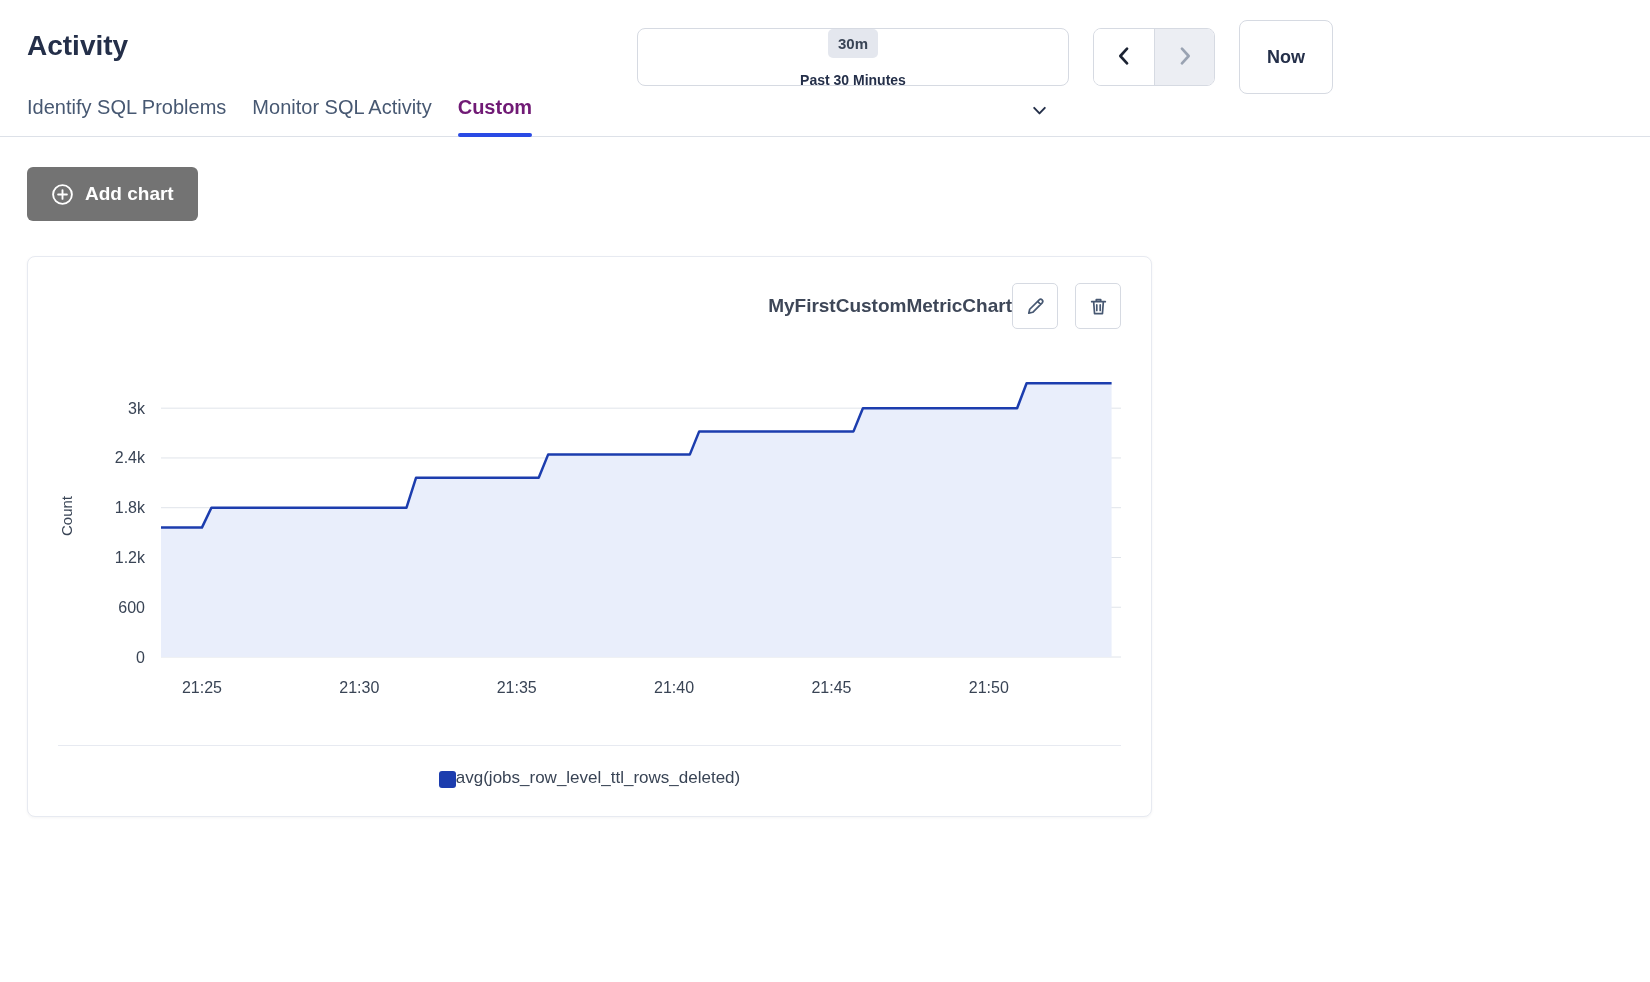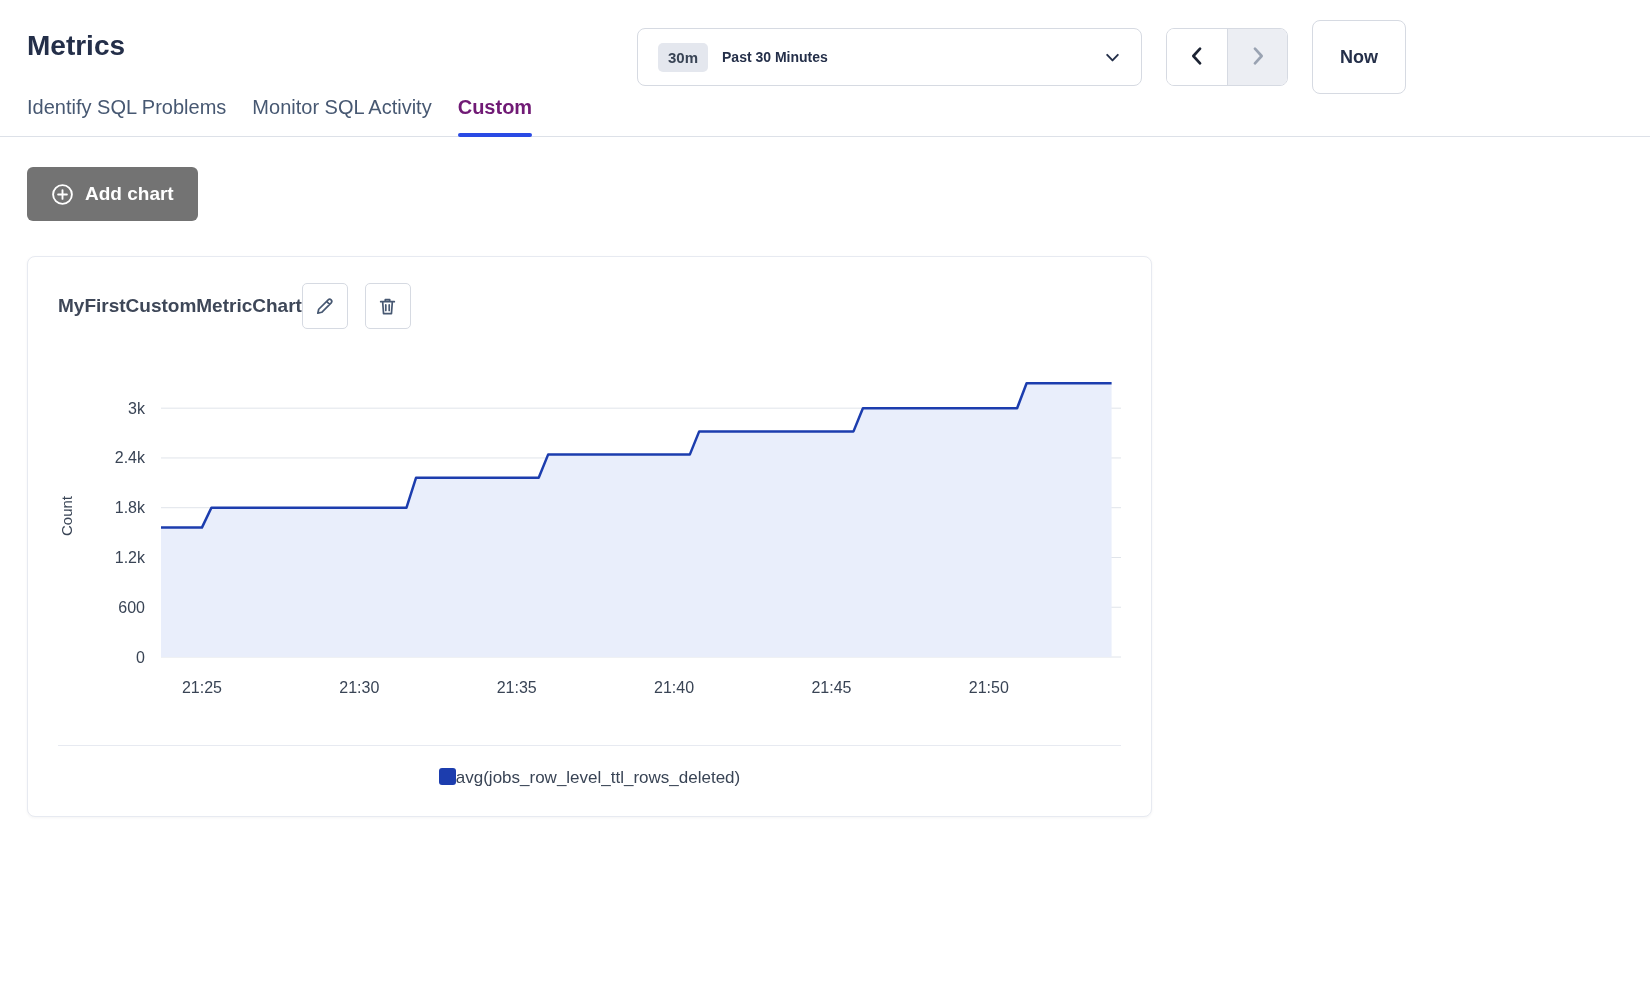--- a/index.html
+++ b/index.html
@@ -16,24 +16,24 @@
   .header { position: relative; height: 96px; }
   .page-title {
     position: absolute; left: 27px; top: 30px;
     font-size: 28px; font-weight: 700; color: #242f49;
   }
   .header-controls {
     position: absolute; left: 637px; top: 20px;
     display: flex; align-items: center;
   }
   .time-selector {
-    width: 505px; height: 58px;
+    width: 432px; height: 58px;
     background: #fff; border: 1px solid #d6dae2; border-radius: 8px;
     display: flex; align-items: center; gap: 14px;
-    padding: 0 20px; cursor: pointer;
+    padding: 0 20px; cursor: pointer; flex-direction: column;
   }
   .time-badge {
     background: #e4e7ee; color: #394455;
     font-size: 15px; font-weight: 700;
     padding: 6px 10px; border-radius: 5px;
   }
   .time-label { font-size: 14px; font-weight: 600; color: #242f49; }
   .time-chevron { margin-left: auto; display: flex; }
   .nav-group {
     margin-left: 24px;
@@ -82,40 +82,40 @@
     font-family: inherit; font-size: 19px; font-weight: 600; cursor: pointer;
   }
 
   
   .card {
     margin: 35px 0 0 27px; width: 1125px;
     background: #fff; border: 1px solid #e7eaf1; border-radius: 8px;
     box-shadow: 0 1px 3px rgba(30,40,60,.05);
     padding: 26px 30px 28px;
   }
-  .card-head { display: flex; justify-content: flex-start; align-items: center; }
+  .card-head { display: flex; justify-content: flex-end; align-items: center; }
   .card-title { font-size: 19px; font-weight: 700; color: #3e4758; }
   .card-actions { display: flex; gap: 17px; }
   .icon-btn {
     width: 46px; height: 46px; background: #fff;
     border: 1px solid #d6dae2; border-radius: 5px;
     display: flex; align-items: center; justify-content: center; cursor: pointer;
   }
   .chart-svg { display: block; margin-top: 28px; width: 1065px; height: 360px; }
   svg text { font-family: "Liberation Sans", sans-serif; }
   .card-sep { height: 1px; background: #e7eaf1; margin-top: 28px; }
-  .legend { display: flex; justify-content: center; align-items: flex-start; gap: 0; margin-top: 22px; }
+  .legend { display: flex; justify-content: center; align-items: flex-end; gap: 0; margin-top: 22px; }
   .legend-swatch { width: 17px; height: 17px; border-radius: 3px; background: #1c3dae; }
   .legend-label { font-size: 17px; color: #394455; }
 </style>
 </head>
 <body>
 
 <div class="header">
-  <h1 class="page-title">Metrics</h1>
+  <h1 class="page-title">Activity</h1>
   <div class="header-controls">
     <div class="time-selector">
       <span class="time-badge">30m</span>
       <span class="time-label">Past 30 Minutes</span>
       <span class="time-chevron">
         <svg width="17" height="17" viewBox="0 0 16 16">
             <path d="M3 5.5 L8 10.7 L13 5.5" fill="none" stroke="#242f49" stroke-width="1.8" stroke-linecap="round" stroke-linejoin="round"></path>
           </svg>
       </span>
     </div>

